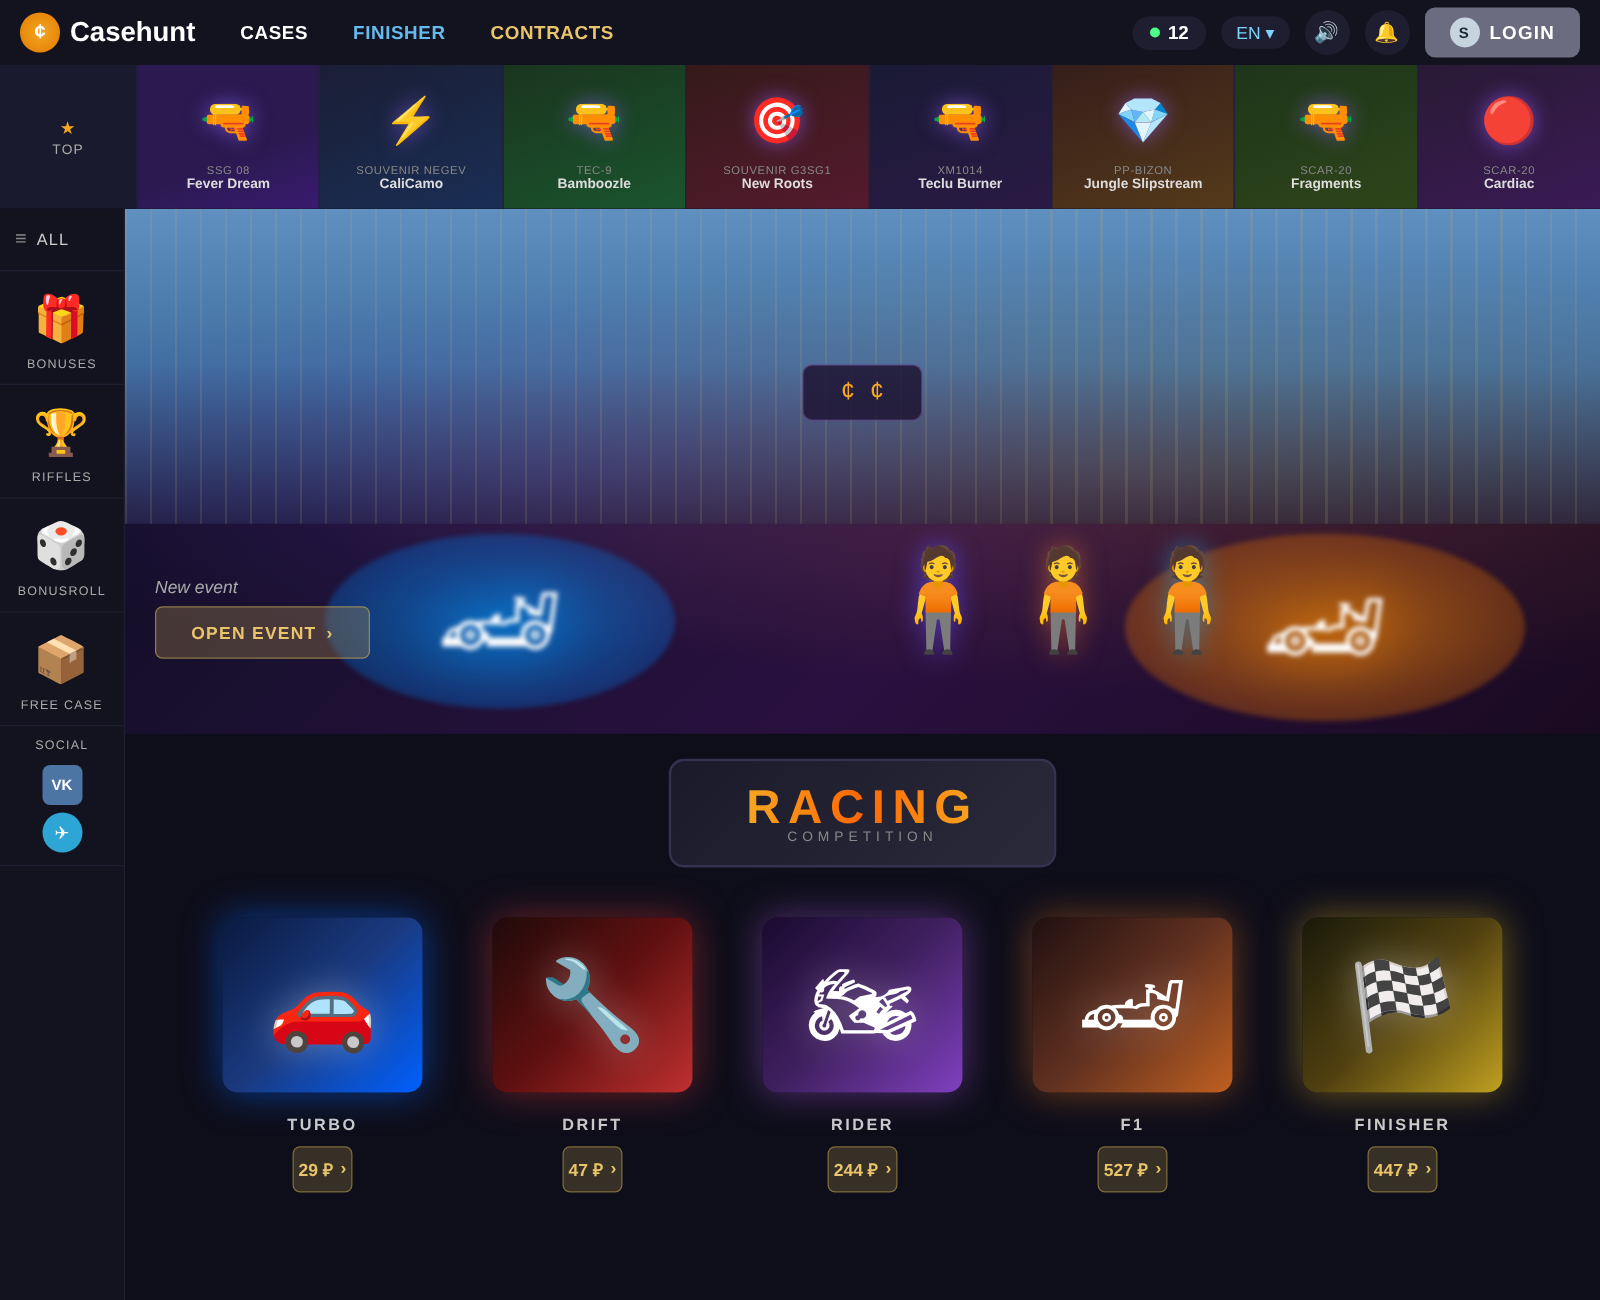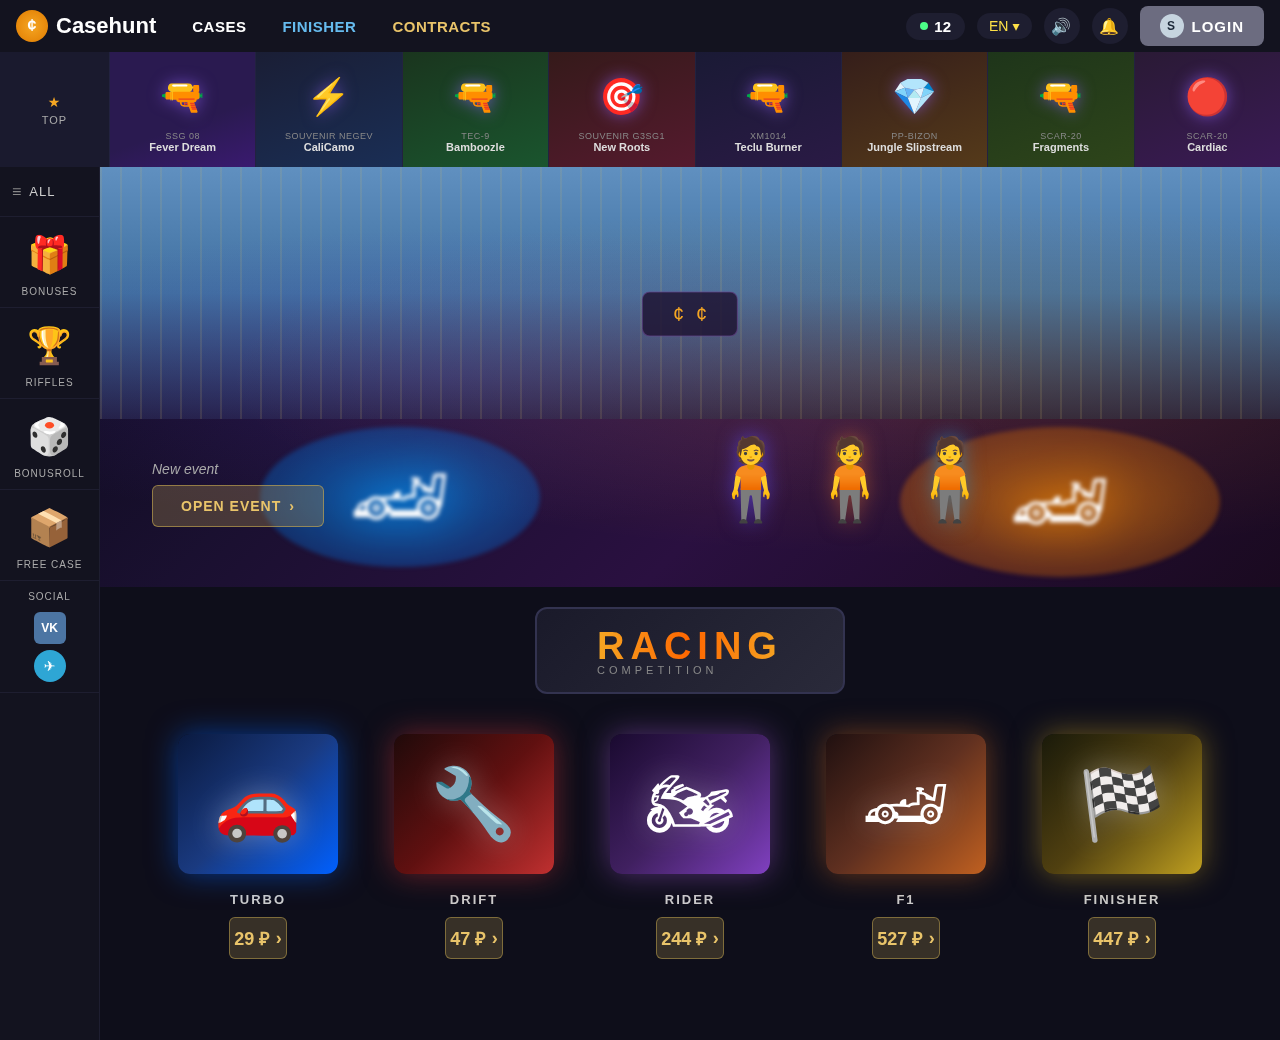--- a/index.html
+++ b/index.html
@@ -73,21 +73,21 @@
     }
     .online-dot {
       width: 8px;
       height: 8px;
       border-radius: 50%;
       background: #4cff88;
     }
     .lang-selector {
       background: #1e1e30;
       border: none;
-      color: #fde047;
+      color: #7dd3fc;
       padding: 5px 12px;
       border-radius: 20px;
       font-size: 14px;
       cursor: pointer;
       display: flex;
       align-items: center;
       gap: 4px;
     }
     .icon-btn {
       background: #1e1e30;
@@ -269,21 +269,21 @@
     .hero-bg-overlay {
       position: absolute;
       inset: 0;
       background: 
         radial-gradient(ellipse at 70% 50%, rgba(255,140,0,0.15) 0%, transparent 60%),
         radial-gradient(ellipse at 30% 50%, rgba(100,50,200,0.2) 0%, transparent 50%);
     }
     .hero-content {
       position: absolute;
       bottom: 60px;
-      left: 52px;
+      left: 24px;
       z-index: 5;
     }
     .hero-event-label {
       font-size: 14px;
       color: #aaa;
       margin-bottom: 8px;
       font-style: italic;
     }
     .hero-title {
       font-size: 46px;
@@ -339,21 +339,21 @@
       display: flex;
       justify-content: center;
       padding: 20px 0 10px;
       background: #0e0e1a;
     }
     .racing-logo-box {
       background: linear-gradient(135deg, #1a1a2a, #2a2a3a);
       border: 2px solid #333350;
       border-radius: 12px;
       padding: 16px 60px;
-      text-align: left;
+      text-align: center;
     }
     .racing-logo-text {
       font-size: 38px;
       font-weight: 900;
       letter-spacing: 6px;
       background: linear-gradient(90deg, #f5a623, #ff6600, #f5a623);
       -webkit-background-clip: text;
       -webkit-text-fill-color: transparent;
       background-clip: text;
       text-shadow: none;
@@ -414,25 +414,25 @@
       text-transform: uppercase;
       margin-top: 8px;
       margin-bottom: 10px;
     }
     .case-price-btn {
       background: rgba(180,150,80,0.25);
       border: 1px solid rgba(200,170,80,0.5);
       color: #e9c46a;
       padding: 8px 4px;
       border-radius: 6px;
-      font-size: 18px;
+      font-size: 14px;
       font-weight: bold;
       cursor: pointer;
       display: flex;
-      align-items: center;
+      align-items: flex-start;
       gap: 6px;
     }
 
     
     .weapon-bg-color-0 { background: linear-gradient(160deg, #1e1a35 0%, #2e1a55 100%); }
     .weapon-bg-color-1 { background: linear-gradient(160deg, #1a1e35 0%, #1a2e55 100%); }
     .weapon-bg-color-2 { background: linear-gradient(160deg, #1a351e 0%, #1a552e 100%); }
     .weapon-bg-color-3 { background: linear-gradient(160deg, #351a1a 0%, #551a2e 100%); }
     .weapon-bg-color-4 { background: linear-gradient(160deg, #1a1a35 0%, #2a1a45 100%); }
     .weapon-bg-color-5 { background: linear-gradient(160deg, #351e1a 0%, #553a1a 100%); }

